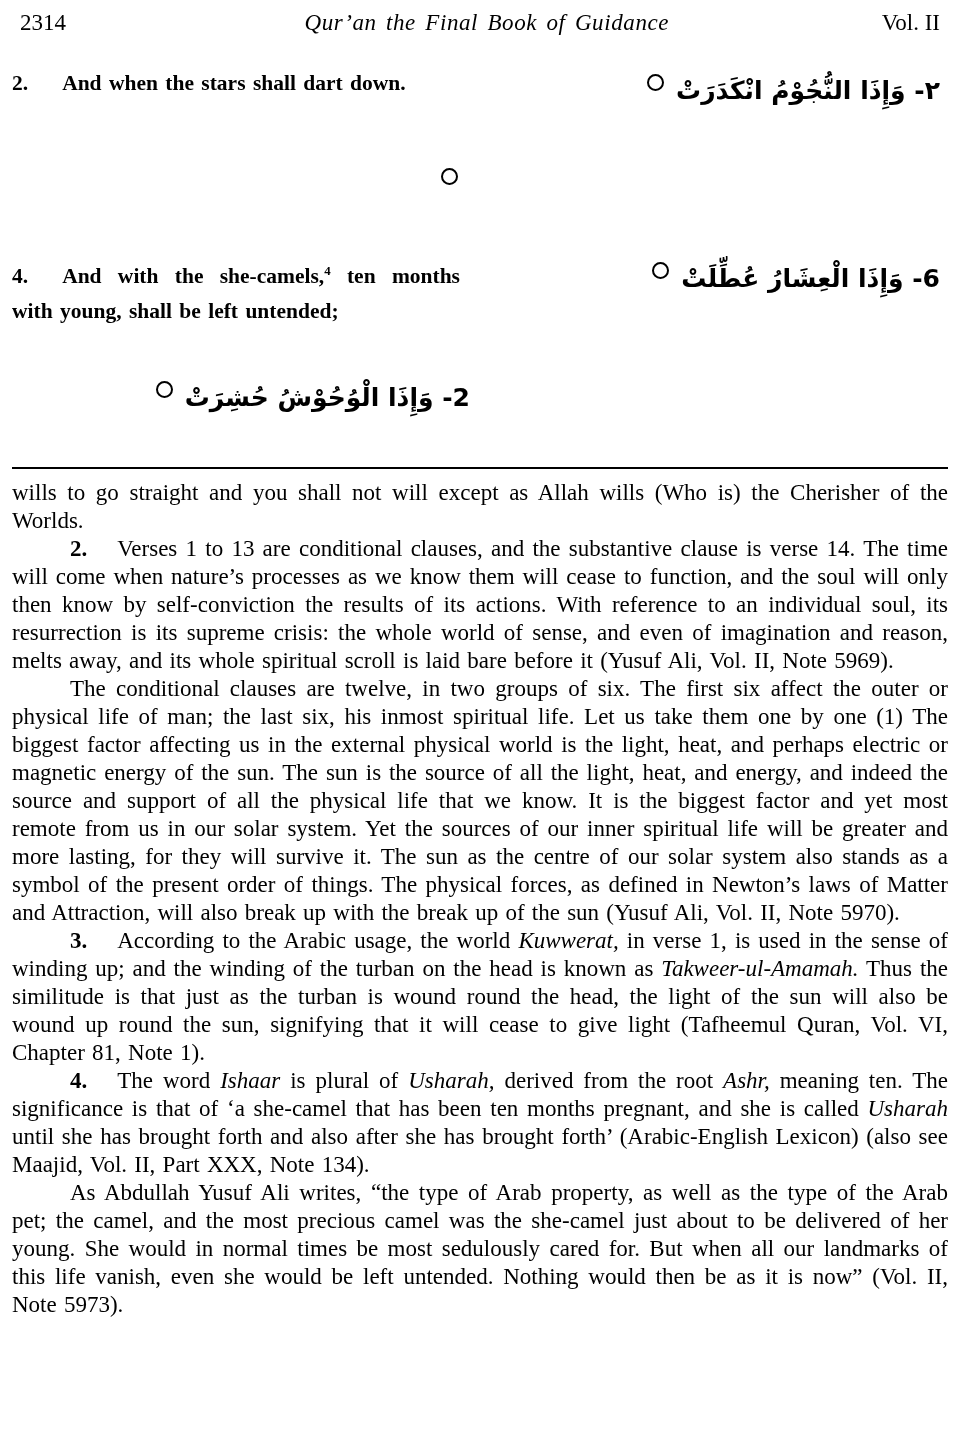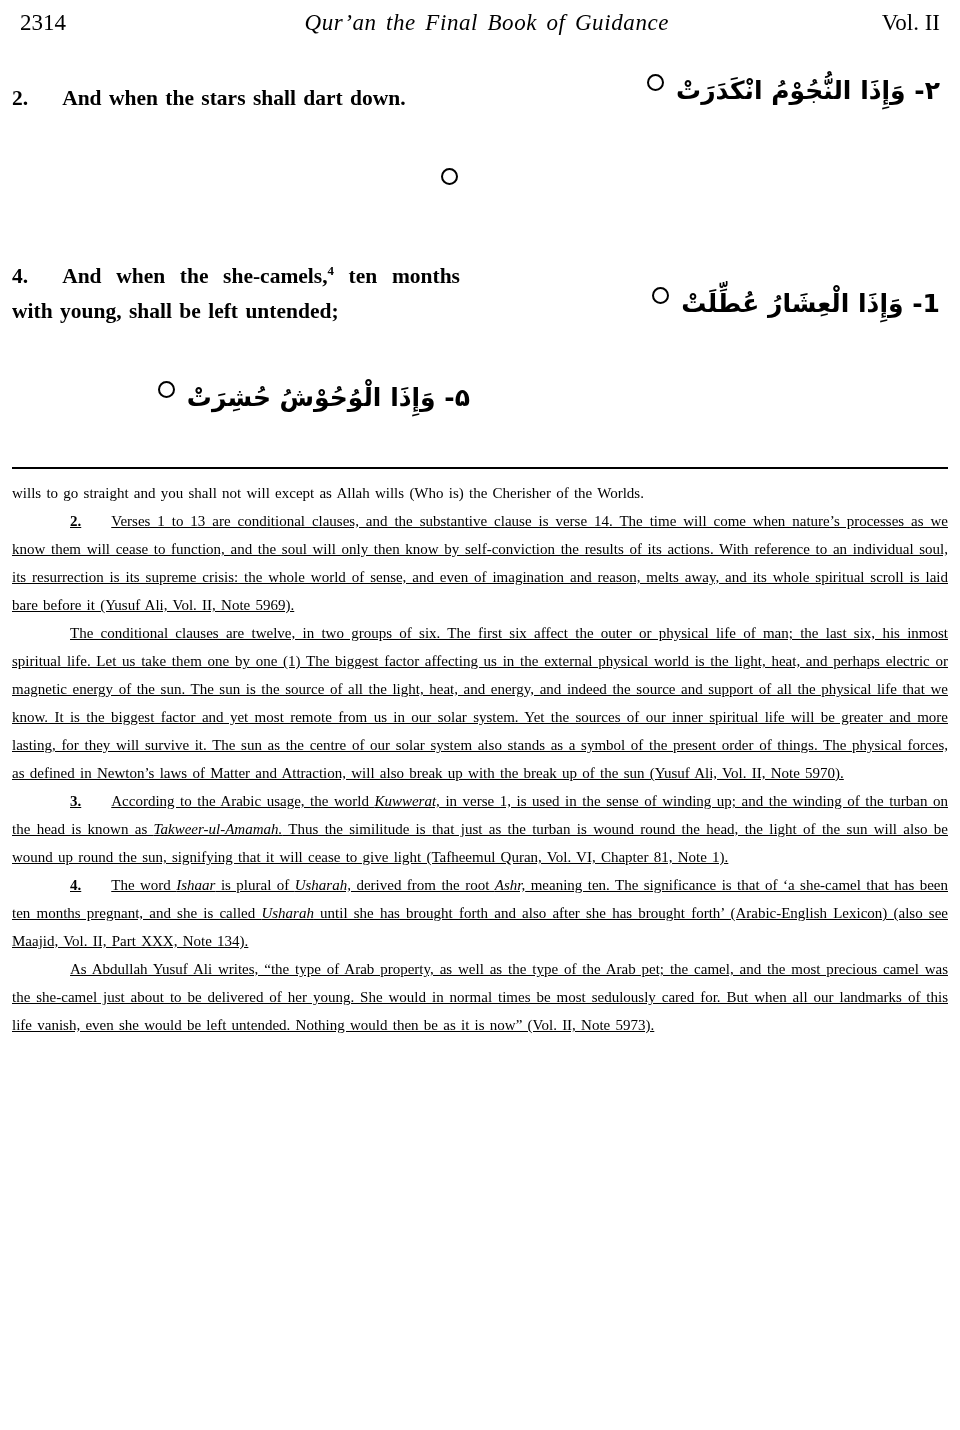--- a/index.html
+++ b/index.html
@@ -27,21 +27,21 @@
     letter-spacing: 0.6px;
     word-spacing: 3px;
     margin-left: 26px;
   }
 
   
   .verses { padding-top: 30px; }
   .verse {
     display: flex;
     justify-content: space-between;
-    align-items: flex-end;
+    align-items: flex-start;
     margin-bottom: 44px;
   }
   .v-en {
     width: 448px;
     margin: 0;
     font-weight: bold;
     font-size: 21.5px;
     line-height: 35px;
     text-align: justify;
     word-spacing: 2px;
@@ -69,27 +69,27 @@
 
   
   .rule {
     border: none;
     border-top: 2.5px solid #000;
     margin: 0 0 10px 0;
   }
 
   
   .footnotes {
-    font-size: 15px;
+    font-size: 23px;
     line-height: 28px;
     text-align: justify;
     word-spacing: 1.5px;
   }
   .fn { margin: 0; }
-  .fn.indent { text-indent: 58px; text-decoration: underline; }
+  .fn.indent { text-indent: 58px; }
   .fn-num { font-weight: bold; padding-right: 30px; }
   .it { font-style: italic; }
 </style>
 </head>
 <body>
 
 <div class="page">
 
   <div class="hdr">
     <span>2314</span>
@@ -109,30 +109,30 @@
     </div>
 
     <div class="verse">
       <p class="v-ar" dir="rtl">
         <span class="ayah-mark"></span>
       </p>
     </div>
 
     <div class="verse">
       <p class="v-en">
-        <span class="v-num">4.</span><span>And when the she-camels,</span><sup class="v-sup">4</sup><span> ten months with young, shall be left untended;</span>
+        <span class="v-num">4.</span><span>And with the she-camels,</span><sup class="v-sup">4</sup><span> ten months with young, shall be left untended;</span>
       </p>
       <p class="v-ar" dir="rtl">
-        <span>1- وَإِذَا الْعِشَارُ عُطِّلَتْ</span><span class="ayah-mark"></span>
+        <span>6- وَإِذَا الْعِشَارُ عُطِّلَتْ</span><span class="ayah-mark"></span>
       </p>
     </div>
 
     <div class="verse">
       <p class="v-ar" dir="rtl">
-        <span>۵- وَإِذَا الْوُحُوْشُ حُشِرَتْ</span><span class="ayah-mark"></span>
+        <span>2- وَإِذَا الْوُحُوْشُ حُشِرَتْ</span><span class="ayah-mark"></span>
       </p>
     </div>
 
   </div>
 
   <hr class="rule">
 
   <div class="footnotes">
 
     <p class="fn"><span>wills to go straight and you shall not will except as Allah wills (Who is) the Cherisher of the Worlds.</span></p>

